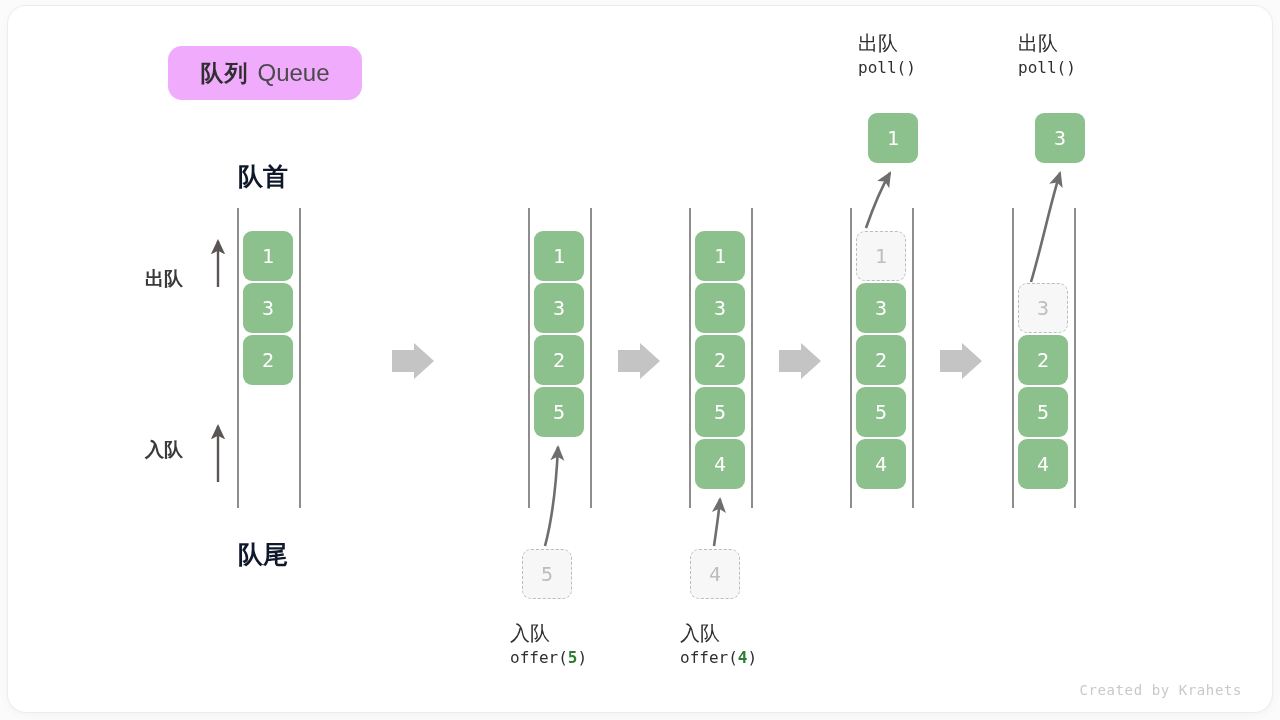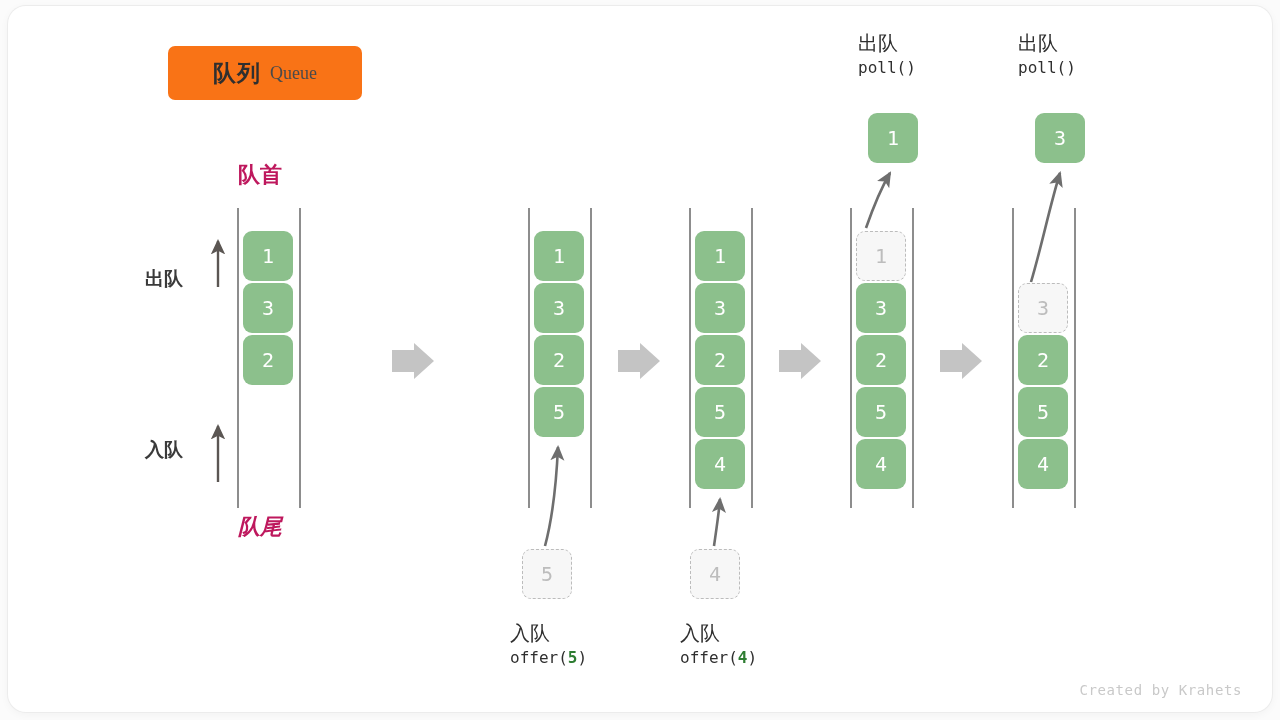--- a/index.html
+++ b/index.html
@@ -32,46 +32,46 @@
     box-sizing: border-box;
   }
 
   
   .title-badge {
     position: absolute;
     left: 168px;
     top: 46px;
     width: 194px;
     height: 54px;
-    background: #f97316;
-    border-radius: 7px;
+    background: #f0abfc;
+    border-radius: 14px;
     display: flex;
     align-items: center;
     justify-content: center;
     gap: 9px;
   }
   .title-cn {
     font-size: 23px;
     font-weight: bold;
     color: #2f2f2f;
     font-family: "Liberation Sans", "DejaVu Sans", sans-serif;
     letter-spacing: 1px;
   }
   .title-en {
-    font-size: 18px;
+    font-size: 24px;
     color: #4a4a4a;
-    font-family: Liberation Serif, serif;
+    font-family: Liberation Sans, sans-serif;
   }
 
   
   .hdr-label {
     position: absolute;
-    font-size: 22px;
+    font-size: 25px;
     font-weight: bold;
-    color: #be185d;
+    color: #0f172a;
     white-space: nowrap;
     font-family: "Liberation Sans", "DejaVu Sans", sans-serif;
   }
   .side-label {
     position: absolute;
     font-size: 19px;
     font-weight: bold;
     color: #3a3a3a;
     white-space: nowrap;
     font-family: "Liberation Sans", "DejaVu Sans", sans-serif;
@@ -153,21 +153,21 @@
 
 <div id="canvas">
   <div class="card"></div>
 
   <div class="title-badge">
     <span class="title-cn">队列</span>
     <span class="title-en">Queue</span>
   </div>
 
   <div class="hdr-label" style="left:238px; top:160px;">队首</div>
-  <div class="hdr-label" style="left:238px; top:512px;font-style:italic;">队尾</div>
+  <div class="hdr-label" style="left:238px; top:538px;">队尾</div>
 
   <div class="side-label" style="left:145px; top:266px;">出队</div>
   <div class="side-label" style="left:145px; top:437px;">入队</div>
 
   <div class="op-label" style="left:858px; top:30px;">
     <span class="op-cn">出队</span>
     <span class="op-code"><span>poll(</span><span class="arg"></span><span>)</span></span>
   </div>
   <div class="op-label" style="left:1018px; top:30px;">
     <span class="op-cn">出队</span>

